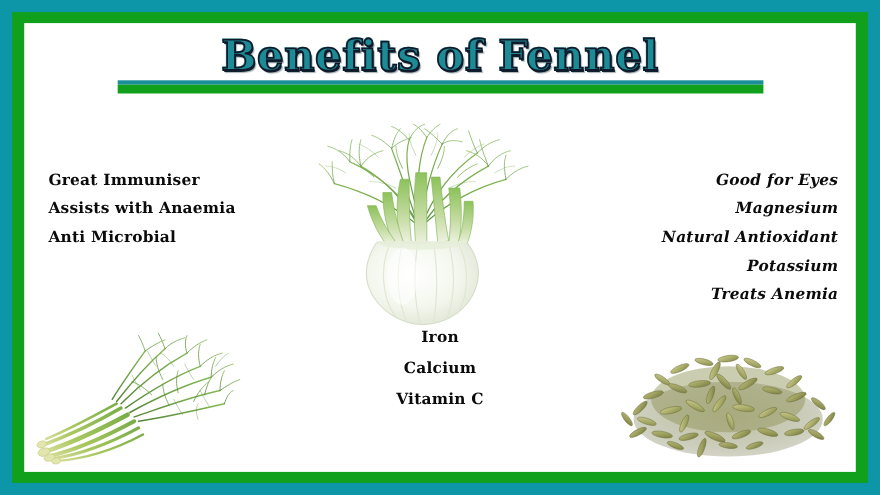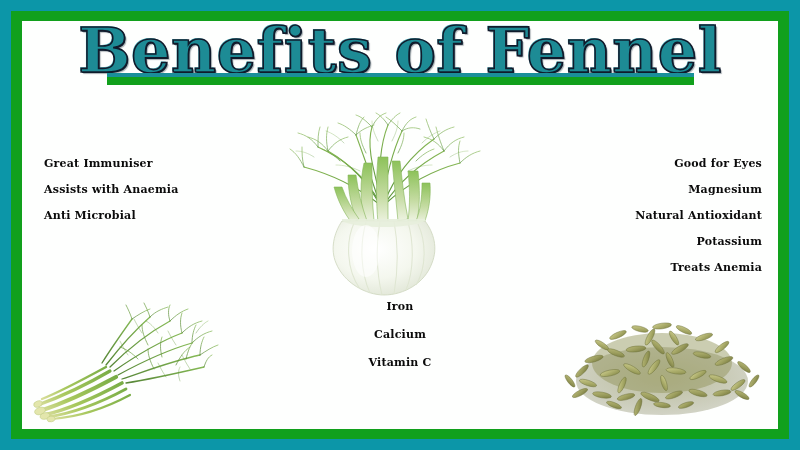--- a/index.html
+++ b/index.html
@@ -40,21 +40,21 @@
   .title-wrap {
     position: absolute;
     left: 0; top: 2px;
     width: 756px;
     text-align: center;
   }
   .title {
     display: inline-block;
     font-family: "DejaVu Serif", serif;
     font-weight: bold;
-    font-size: 62px;
+    font-size: 38px;
     line-height: 56px;
     letter-spacing: 0.5px;
     color: #1d8b95;
     -webkit-text-stroke: 1.6px #111a2b;
     text-shadow:
        1px 1px 0 #0d2030,
       -1px -1px 0 #4fb3bd,
        2px 2px 1px rgba(10,25,40,.35);
     white-space: nowrap;
   }
@@ -71,27 +71,27 @@
   .rule .rule-bot {
     height: 8px;
     background: #11a01c;
   }
 
   
   .col {
     position: absolute;
     font-family: "DejaVu Serif", serif;
     font-weight: bold;
-    font-size: 11px;
+    font-size: 14px;
     line-height: 26px;
     color: #0b0b0b;
     white-space: nowrap;
   }
   .col-left  { left: 22px;  top: 130px; text-align: left; }
-  .col-right { right: 16px; top: 130px; text-align: right; }
+  .col-right { right: 16px; top: 130px; text-align: right; font-style: italic; }
   .col-mid   { left: 228px; top: 272px; width: 300px; text-align: center; line-height: 28px; }
 
   .col div { letter-spacing: .2px; }
 
   
   .art { position: absolute; }
 
   #fennel-bulb-image { left: 246px; top: 88px;  width: 230px; height: 190px; }
   #fennel-greens-image { left: 8px;  top: 278px; width: 190px; height: 128px; }
   #fennel-seeds-image  { left: 536px; top: 280px; width: 208px; height: 126px; }

